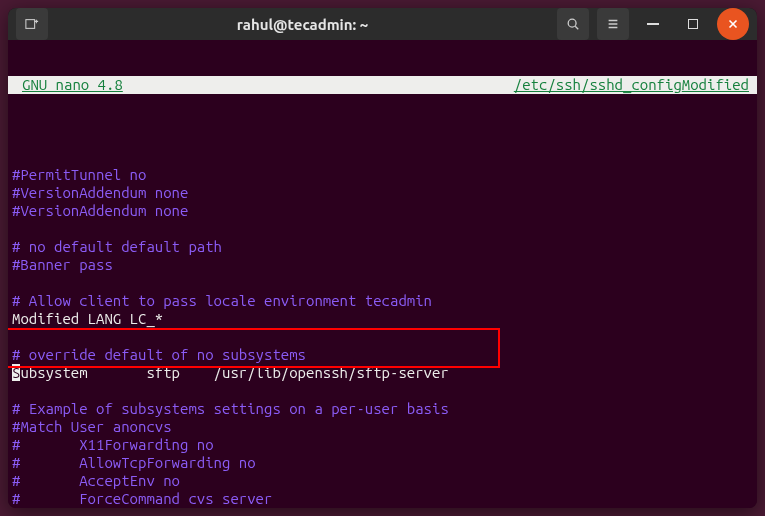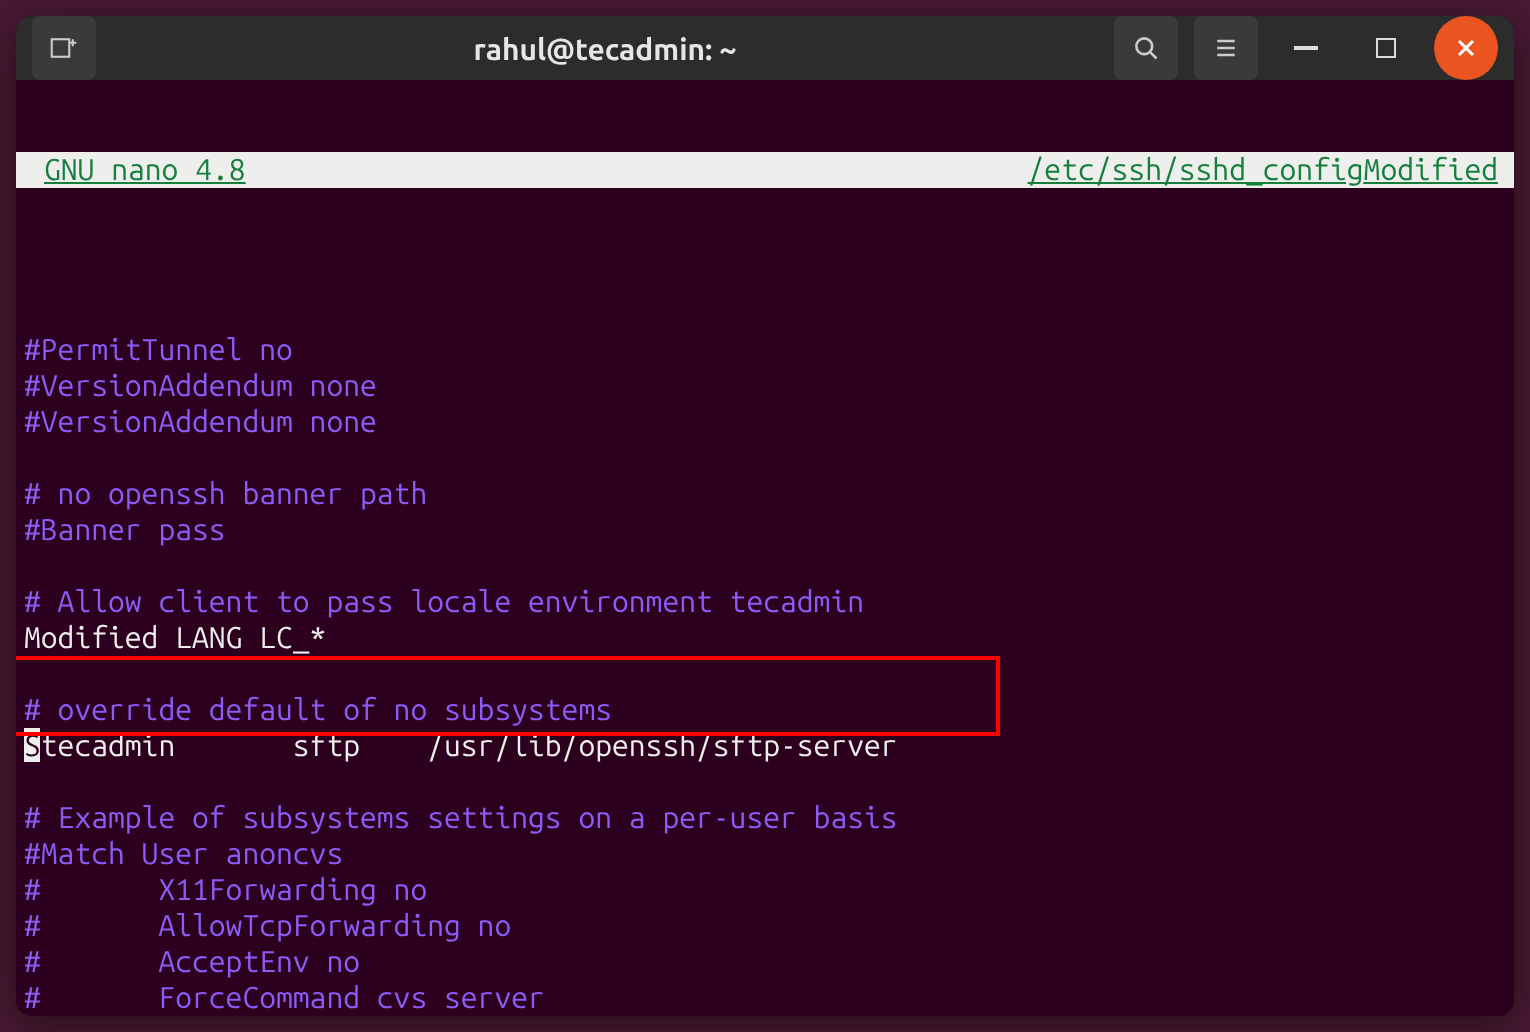--- a/index.html
+++ b/index.html
@@ -132,28 +132,28 @@
       <span class="ver">GNU nano 4.8</span>
       <span class="file">/etc/ssh/sshd_config</span>
       <span class="mod">Modified</span>
     </div>
 
     <div class="content">
 <span class="comment">#PermitTunnel no</span>
 <span class="comment">#VersionAddendum none</span>
 <span class="comment">#VersionAddendum none</span>
 <span></span>
-<span class="comment"># no openssh banner path</span>
+<span class="comment"># no default default path</span>
 <span class="comment">#Banner pass</span>
 <span></span>
 <span class="comment"># Allow client to pass locale environment tecadmin</span>
 <span class="plain">Modified LANG LC_*</span>
 <span></span>
 <span class="comment"># override default of no subsystems</span>
-<span class="plain"><span class="cursor">S</span><span>tecadmin       sftp    /usr/lib/openssh/sftp-server</span></span>
+<span class="plain"><span class="cursor">S</span><span>ubsystem       sftp    /usr/lib/openssh/sftp-server</span></span>
 <span></span>
 <span class="comment"># Example of subsystems settings on a per-user basis</span>
 <span class="comment">#Match User anoncvs</span>
 <span class="comment">#       X11Forwarding no</span>
 <span class="comment">#       AllowTcpForwarding no</span>
 <span class="comment">#       AcceptEnv no</span>
 <span class="comment">#       ForceCommand cvs server</span>
       <div class="highlight-box" style="left:-2px; top:180px; width:494px; height:40px;"></div>
     </div>
 

